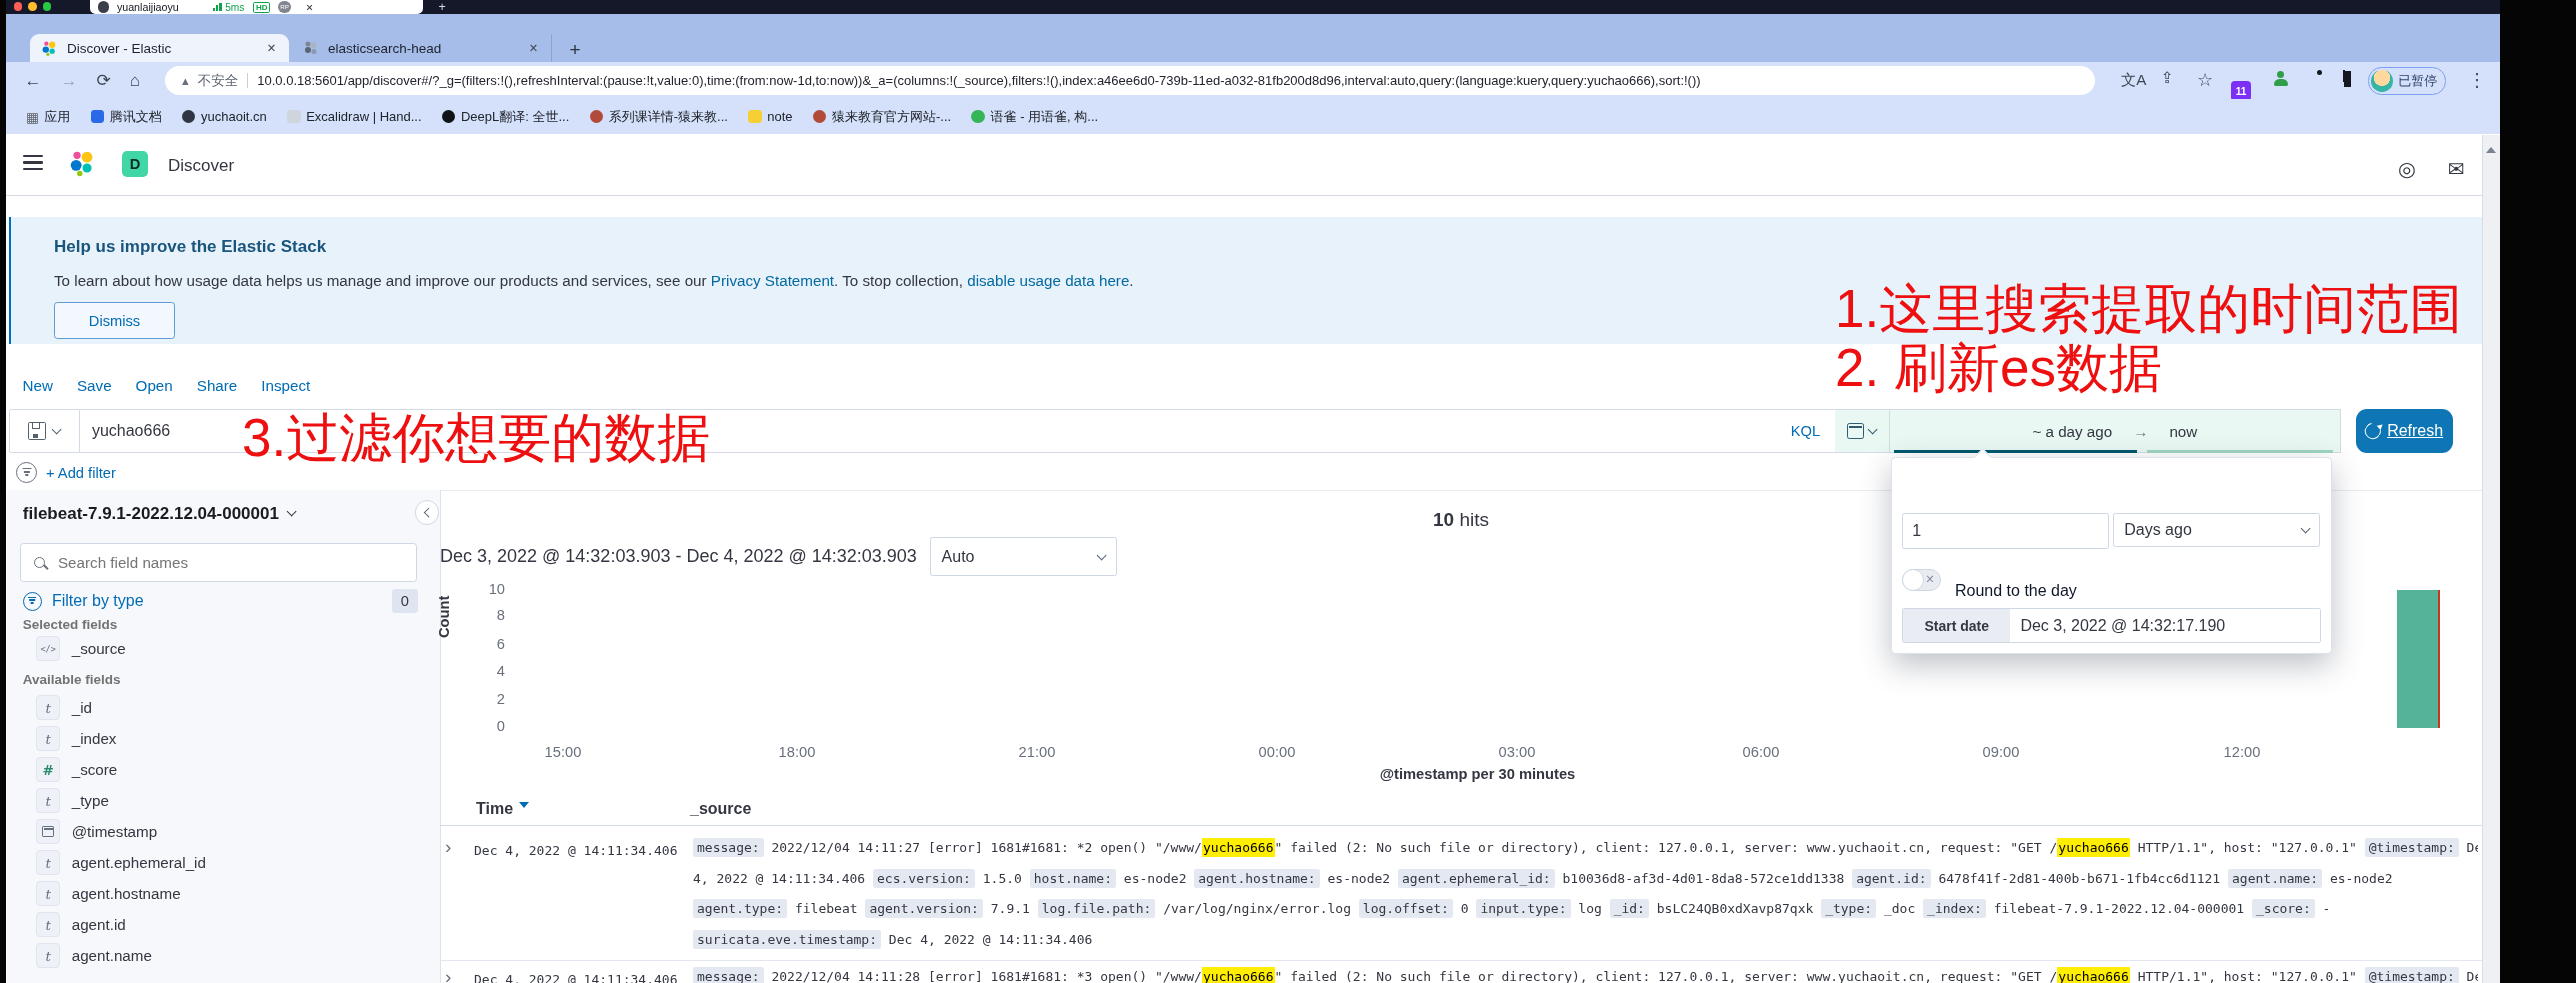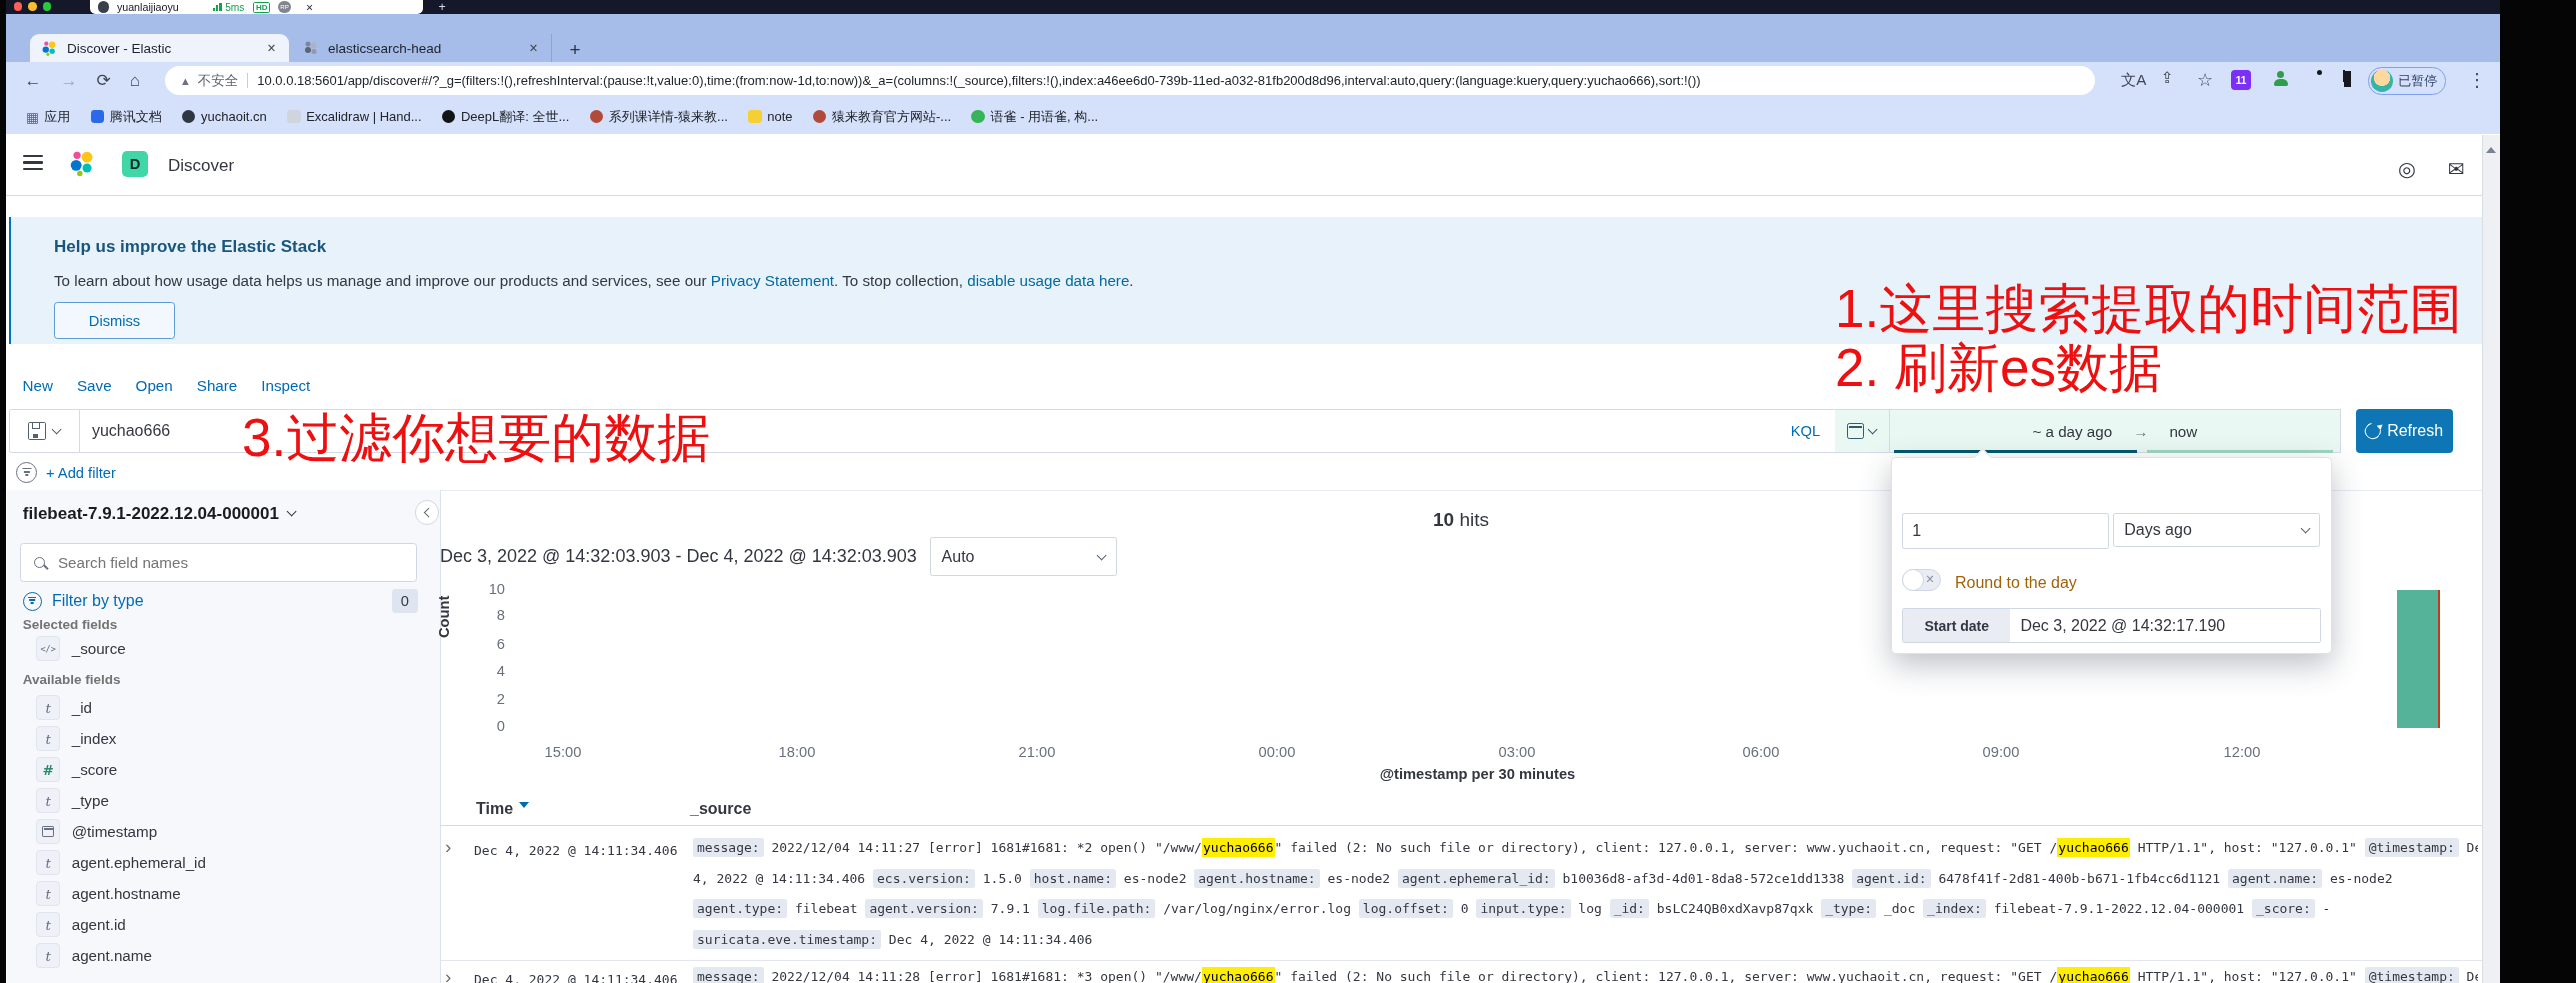--- a/index.html
+++ b/index.html
@@ -74,21 +74,21 @@
   .qinput{flex:1;background:#fff;border-top:1.1px solid #d3dae6;border-bottom:1.1px solid #d3dae6;display:flex;align-items:center;}
   .qtext{border:none;outline:none;font-size:16px;color:#343741;padding-left:12.4px;flex:1;background:transparent;font-family:inherit;}
   .kql{font-size:14.7px;color:#006bb4;padding-right:14.7px;}
   .datebox{width:505px;background:#e9f8f2;border:1.1px solid #d3dae6;border-left:none;display:flex;position:relative;}
   .calcell{width:54px;border-right:1.1px solid #cfe0d8;display:flex;align-items:center;justify-content:center;gap:5.6px;}
   .calicon{width:14.7px;height:13.5px;border:1.7px solid #335a6e;border-radius:2.3px;position:relative;}
   .calicon:before{content:"";position:absolute;left:0.6px;top:1.7px;right:0.6px;height:2.3px;background:#335a6e;}
   .tfield{flex:1;display:flex;align-items:center;justify-content:center;font-size:15.2px;color:#343741;gap:21px;}
   .uline1{left:59px;bottom:-1.1px;width:243px;height:2.8px;background:#01586e;}
   .uline2{left:312px;bottom:-1.1px;width:186px;height:2.8px;background:#9ed6c0;}
-  .refreshbtn{margin-left:14.7px;width:97px;border-radius:4px;background:#0e76b4;color:#fff;font-size:16px;display:flex;align-items:center;justify-content:center;gap:6.8px;}
+  .refreshbtn{margin-left:14.7px;width:97px;border-radius:11px;background:#0e76b4;color:#fff;font-size:16px;display:flex;align-items:center;justify-content:center;gap:6.8px;text-decoration:underline;}
   .refic{width:13.5px;height:13.5px;border:1.7px solid #fff;border-radius:50%;border-top-color:transparent;position:relative;transform:rotate(35deg);}
   .refic:before{content:"";position:absolute;right:-2.8px;top:-1.7px;border:3.4px solid transparent;border-left:5.1px solid #fff;transform:rotate(45deg);}
   .filterrow{left:16px;top:462px;display:flex;align-items:center;gap:9px;}
   .funnel{width:19px;height:19px;border:1.7px solid #69707d;border-radius:50%;position:relative;}
   .funnel i{position:absolute;left:50%;transform:translateX(-50%);background:#69707d;height:1.7px;}
   .funnel.blue{border-color:#006bb4;}
   .funnel.blue i{background:#006bb4;}
   .addfilter{font-size:14.7px;color:#006bb4;}
   .contline{left:6.8px;top:490px;width:2476px;height:0;border-top:1.1px solid #e8ebf2;}
   
@@ -146,21 +146,21 @@
   .ptab{flex:1;display:flex;align-items:center;justify-content:center;font-size:16px;color:#343741;}
   .ptab.sel{background:#eef2f8;color:#006bb4;text-decoration:underline;border-bottom:2.8px solid #01628c;}
   .pinput{left:10.2px;top:55px;width:194px;height:32px;border:1.1px solid #cfd7e5;border-radius:2.3px;background:#fff;
           font-size:16px;color:#343741;padding-left:9px;font-family:inherit;outline:none;}
   .punit{left:221px;top:55px;width:207px;height:34px;border:1.1px solid #cfd7e5;border-radius:2.3px;background:#fff;display:flex;align-items:center;padding:0 10.2px;box-sizing:border-box;}
   .punit span{font-size:16px;}
   .punit .chev{margin-left:auto;}
   .switch{left:10.2px;top:111px;width:37px;height:20.3px;background:#e9edf3;border:1.1px solid #cfd7e5;border-radius:11.3px;}
   .knob{left:-1.1px;top:-1.1px;width:20.3px;height:20.3px;border-radius:50%;background:#fff;border:1.1px solid #cfd7e5;}
   .swx{right:5.6px;top:2.8px;font-size:11.3px;color:#8b93a2;}
-  .roundlbl{left:63px;top:116px;font-size:16px;color:#a16207;}
+  .roundlbl{left:63px;top:124px;font-size:16px;color:#0f172a;}
   .startrow{left:10.2px;top:150px;width:419px;height:35px;border:1.1px solid #cfd7e5;border-radius:2.3px;display:flex;overflow:hidden;box-sizing:border-box;}
   .startlbl{width:107px;background:#e9edf3;display:flex;align-items:center;justify-content:center;font-size:14px;font-weight:600;color:#343741;}
   .startval{flex:1;display:flex;align-items:center;padding-left:10.2px;font-size:16px;color:#343741;background:#fff;}
   
   .scrollbar{left:2482px;top:135px;width:18px;height:848px;background:#eef0f4;border-left:0.6px solid #d9dde6;}
   .sbarrow{left:3.4px;top:6.8px;width:0;height:0;border:5.1px solid transparent;border-bottom:6.8px solid #7a8190;}
   .edge{background:#050505;z-index:90;}
 </style>
 </head>
 <body>
@@ -223,21 +223,21 @@
   </div>
   <div class="ab urlpill">
     <span class="warntri">▲</span>
     <span class="sec">不安全</span>
     <span class="urldiv"></span>
     <span class="urltxt">10.0.0.18:5601/app/discover#/?_g=(filters:!(),refreshInterval:(pause:!t,value:0),time:(from:now-1d,to:now))&amp;_a=(columns:!(_source),filters:!(),index:a46ee6d0-739b-11ed-a032-81fb200d8d96,interval:auto,query:(language:kuery,query:yuchao666),sort:!())</span>
   </div>
   <span class="ab tbicon" style="left:2121px;top:70px">文A</span>
   <span class="ab tbicon" style="left:2161px;top:69px">⇪</span>
   <span class="ab tbicon" style="left:2197px;top:69px;font-size:18px">☆</span>
-  <span class="ab ext11" style="left:2231px;top:70px">11</span>
+  <span class="ab ext11" style="left:2231px;top:81px">11</span>
   <span class="ab person" style="left:2272px;top:70px"></span>
   <span class="ab puzzle" style="left:2311px;top:72px"></span>
   <span class="ab bwsq" style="left:2343px;top:71px"></span>
   <div class="ab profpill" style="left:2368px;top:67px">
     <span class="profava"></span>
     <span class="proftxt">已暂停</span>
   </div>
   <span class="ab tbicon" style="left:2468px;top:69px;font-size:18px">⋮</span>
 
   

